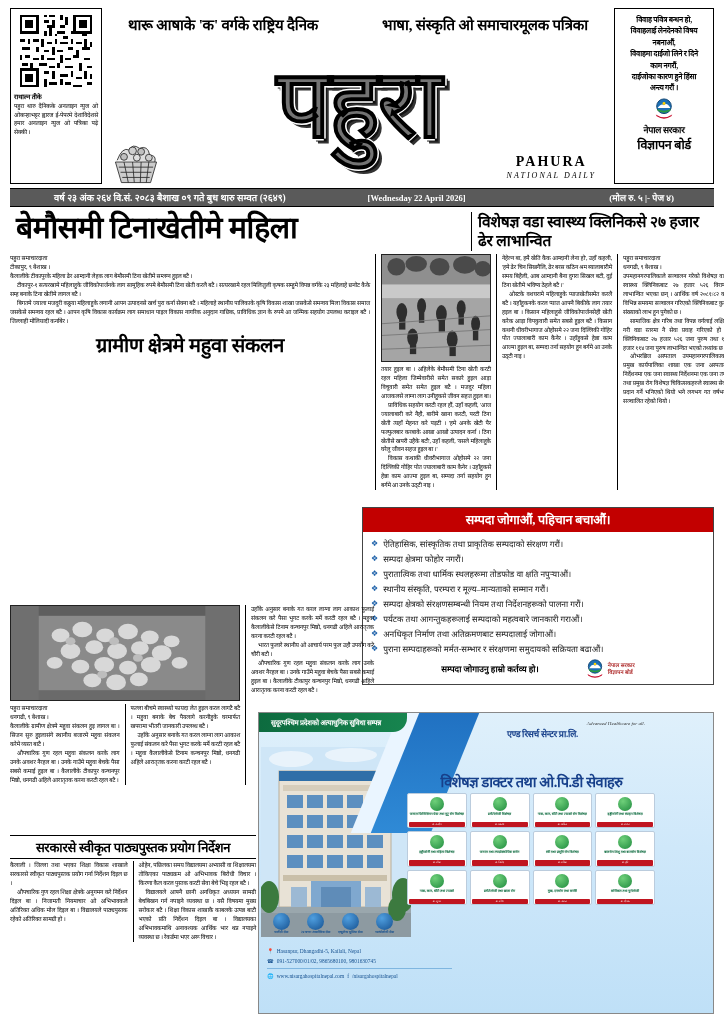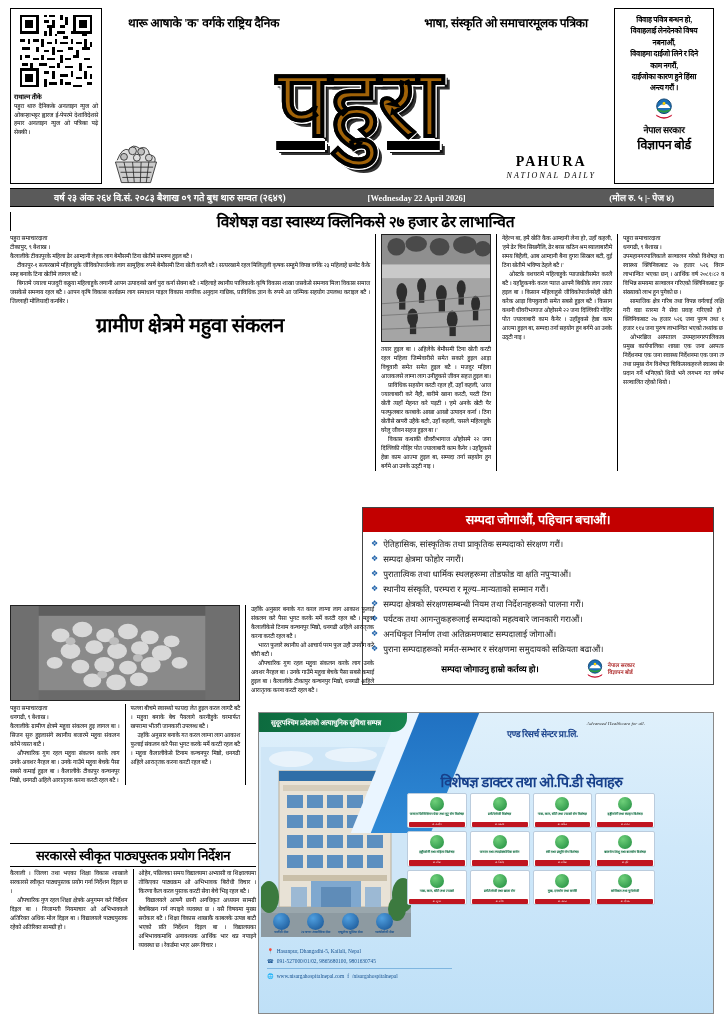--- a/index.html
+++ b/index.html
@@ -42,41 +42,40 @@
   }
 
   .mast-center {
     flex: 1 1 auto;
     position: relative;
     display: flex; flex-direction: column;
     padding: 0 4px;
   }
   .tagline-row {
     display: flex; justify-content: space-between;
-    font-size: 12px; font-weight: bold;
+    font-size: 15px; font-weight: bold;
     padding: 6px 18px 0 18px;
     letter-spacing: -0.2px;
   }
   .logo-wrap {
     flex: 1 1 auto;
     display: flex; align-items: center; justify-content: center;
     position: relative;
   }
   .logo-text {
     font-size: 96px;
     font-weight: bold;
     line-height: 0.85;
     letter-spacing: -2px;
-    color: #a16207;
+    color: #737373;
     text-shadow:
       2px 0 0 #fff, -2px 0 0 #fff, 0 2px 0 #fff, 0 -2px 0 #fff,
       3px 3px 0 #111, 5px 5px 0 #333;
     -webkit-text-stroke: 1px #000;
     padding-bottom: 8px;
-    text-decoration: underline;
   }
   .basket-icon {
     position: absolute; left: 0px; bottom: -2px;
     width: 52px; height: 48px; opacity: .92;
   }
   .mast-sub {
     position: absolute; right: 10px; bottom: 4px;
     text-align: center;
   }
   .pahura-en { font-size: 14px; font-weight: bold; letter-spacing: 2px; font-family: "Liberation Serif", serif; }
@@ -115,21 +114,21 @@
   }
   .head-main {
     flex: 0 0 455px;
     font-size: 30px; font-weight: bold;
     letter-spacing: -0.5px;
     line-height: 1.05;
     padding-left: 6px;
   }
   .head-sec {
     flex: 1 1 auto;
-    text-align: center;
+    text-align: left;
     font-size: 15.5px; font-weight: bold;
     line-height: 1.25;
     letter-spacing: -0.2px;
     border-left: 1px solid #000;
     padding-left: 6px;
   }
 
   
   .mainrow { display: flex; gap: 5px; margin-top: 3px; }
   .col { font-size: 5.9px; line-height: 1.52; text-align: justify; letter-spacing: -0.15px; }
@@ -412,20 +411,21 @@
     </div>
   </div>
 
   <div class="datebar">
     <span class="db-left">वर्ष २३  अंक  २६४   वि.सं. २०८३ बैशाख ०९ गते बुध    थारु सम्वत (२६४९)</span>
     <span class="db-mid">[Wednesday 22  April  2026]</span>
     <span class="db-right">(मोल रु. ५ |- पेज ४)</span>
   </div>
 
   <div class="heads">
+    <div class="head-main">बेमौसमी टिनाखेतीमे महिला</div>
     <div class="head-sec">विशेषज्ञ वडा स्वास्थ्य क्लिनिकसे २७ हजार ढेर लाभान्वित</div>
   </div>
 
   <div class="mainrow">
 
     <div class="col c1">
       <div class="byline">पहुरा समाचारदाता</div>
       <div class="byline">टीकापुर, ९ बैशाख ।</div>
       <p class="noind">कैलालीके टीकापुरके महिला ढेर आम्दानी लेहक लाग बेमौसमी टिना खेतीमे सम्लग्न हुइल बटै ।</p>
       <p>टीकापुर-१ सत्यरखामे महिलाहुके जीविकोपार्जनके लाग सामूहिक रुपमे बेमौसमी टिना खेती करलै बटै । सत्यरखामे रहल मिलिजुली कृषक सम्हुमे विपन्न वर्गके २३ महिलाहे छनोट कैके सम्ह बनाके टिना खेतीमे लागल बटै ।</p>
@@ -596,21 +596,21 @@
         </div>
       </div>
     </div>
     <div class="col vrule" style="flex:1 1 0;">
       <p class="noind">उहाँके अनुसार बनाके गत करल लाग्ना लाग आकाश फुलाई संकलन करे पैसा भुगट करके मर्मे करटी रहल बटै । महुवा कैलालीकेसे टिनाम कन्चनपुर मिष्ठो, धनगढी अहिले आरातृतक करना करटी रहल बटै ।</p>
       <p>भारत फुलारे स्थानीय ओ आचार्य परम फुल उहौ उपयोग करे चौरी बटौ ।</p>
       <p>औपचारिक गुण रहल महुवा संकलन करके लाग उनके अवशर नैरहल बा । उनके गाउँमे महुवा बेचके पैसा सबसे कमाई हुइल बा । कैलालीके टीकापुर कन्चनपुर मिष्ठो, धनगढी अहिले आरातृतक करना करटी रहल बटै ।</p>
     </div>
   </div>
 
-  <div style="position:absolute; left:10px; top:832px; width:246px;margin-top:8px;">
+  <div style="position:absolute; left:10px; top:832px; width:246px;">
     <div class="head3" style="font-size:13px;"><span>सरकारसे स्वीकृत पाठ्यपुस्तक प्रयोग निर्देशन</span></div>
     <div style="display:flex; gap:5px; margin-top:2px;">
       <div class="col" style="flex:1 1 0;">
         <p class="noind">कैलाली । जिल्ला तथा भएका शिक्षा विकास शाखाले सरकारसे स्वीकृत पाठ्यपुस्तक प्रयोग गर्ना निर्देशन दिइल छ ।</p>
         <p>औपचारिक गुण रहल शिक्षा क्षेत्रके अनुगमन करे निर्देशन दिइल बा । निजामती नियमाचार ओ अभिभावकले अतिरिक्त अधिक मोल दिइल बा । विद्यालयले पाठ्यपुस्तक रहेको अतिरिक्त सामग्री हो ।</p>
       </div>
       <div class="col vrule" style="flex:1 1 0;">
         <p class="noind">ओहेन, पछिलका समय विद्यालयमा अभ्यासी वा शिक्षालयमा तोकिएका पाठ्यक्रम ओ अभिभावक बिरोधी विचार । किरणा कैल करल पुस्तक करटी सेवा बेचे भिड् रहल बटै ।</p>
         <p>विद्यालयले आफ्नै छानी अनधिकृत अध्ययन सामग्री बेचबिखन गर्न नपाइने व्यवस्था छ । यसै विषयमा मुख्य सरोकार बटै । शिक्षा विकास शाखाकै काबलके उत्पन्न बाटौ भएको प्रति निर्देशन दिइल बा । विद्यालयका अभिभावकमाथि अनावश्यक आर्थिक भार थप्न नपाइने व्यवस्था छ । रेकर्डमा भएर अरू विचार ।</p>
       </div>

